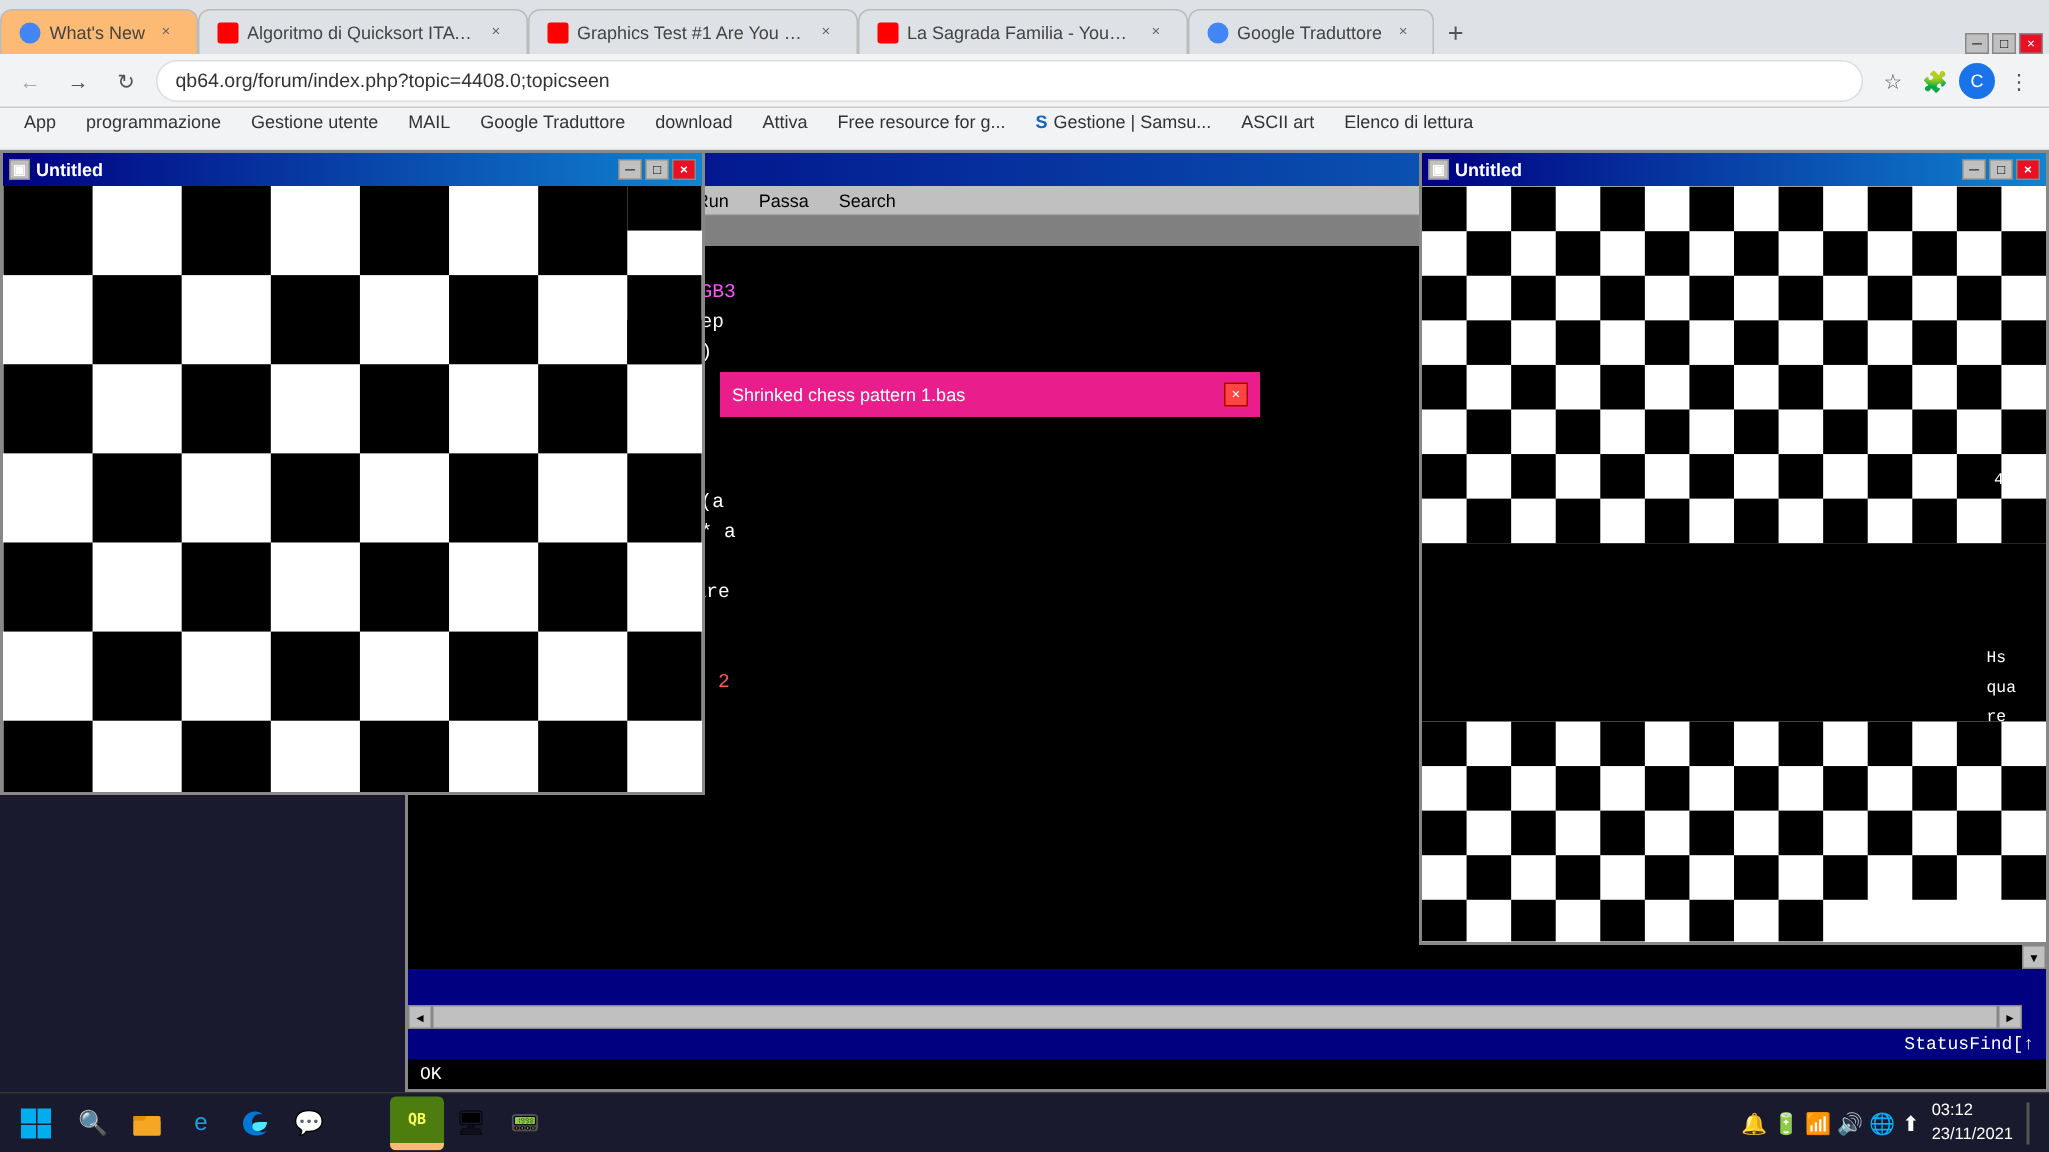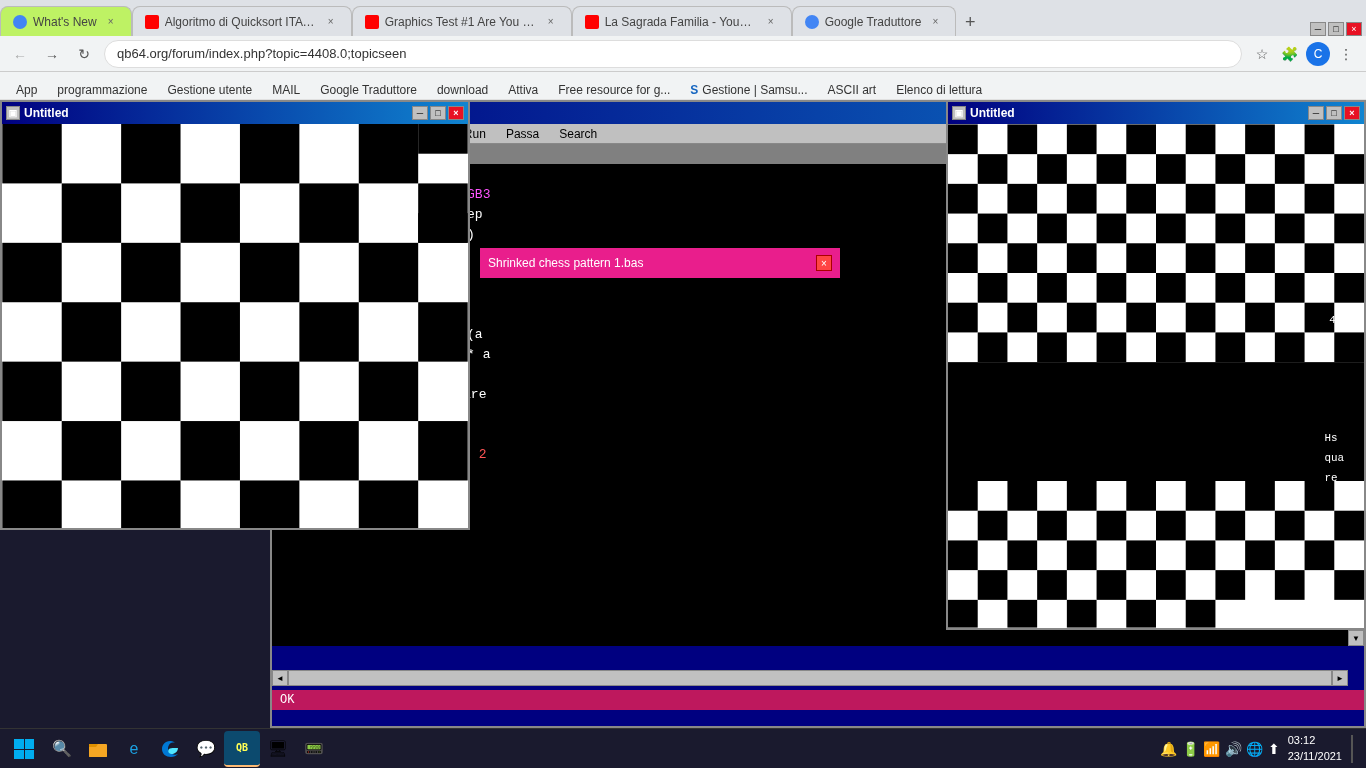--- a/index.html
+++ b/index.html
@@ -39,21 +39,21 @@
       border-radius: 8px 8px 0 0;
       min-width: 120px;
       max-width: 220px;
       border: 1px solid #bbb;
       border-bottom: none;
       gap: 6px;
       position: relative;
     }
 
     .tab.active {
-      background: #bef264;
+      background: #fdba74;
       z-index: 2;
     }
 
     .tab-favicon {
       width: 14px;
       height: 14px;
       flex-shrink: 0;
       border-radius: 2px;
     }
 
@@ -139,21 +139,21 @@
       align-items: center;
       justify-content: center;
       border-radius: 50%;
       font-size: 14px;
       color: #555;
       cursor: pointer;
     }
 
     .bookmarks-bar {
       display: flex;
-      align-items: flex-end;
+      align-items: flex-start;
       height: 28px;
       background: #f1f3f4;
       padding: 0 8px;
       border-bottom: 1px solid #e0e0e0;
       gap: 4px;
       font-size: 12px;
     }
 
     .bookmark-item {
       display: flex;
@@ -821,21 +821,21 @@
       <div style="flex:1;background:#c0c0c0;"></div>
       <div class="scrollbar-btn">▼</div>
     </div>
 
     <div style="position:absolute;bottom:20px;left:0;right:0;height:20px;background:#000080;color:white;font-family:'Courier New',monospace;font-size:12px;display:flex;align-items:center;padding:0 8px;">
       <span style="flex:1;text-align:right;">Status</span>
       <span>Find[</span>
       <span style="margin-left:auto;">↑</span>
     </div>
 
-    <div style="position:absolute;bottom:16px;left:0;right:0;height:20px;background:#be185d;color:white;font-family:'Courier New',monospace;font-size:12px;display:flex;align-items:center;padding:0 8px;text-align:center;">
+    <div style="position:absolute;bottom:0;left:0;right:0;height:20px;background:#000000;color:white;font-family:'Courier New',monospace;font-size:12px;display:flex;align-items:center;padding:0 8px;text-align:center;">
       <span>OK</span>
     </div>
   </div>
 
   <div class="notification-bar">
     <span class="notif-text">Shrinked chess pattern 1.bas</span>
     <div class="notif-close">
       <span>×</span>
     </div>
   </div>
@@ -876,21 +876,21 @@
 
   <div class="taskbar-icon">
     <svg width="22" height="22" viewBox="0 0 22 22">
       <path d="M11 3 C6 3 3 7 3 11 C3 16 7 19 12 19 C15 19 17 18 19 16 C17 17 15 17 13 16 C9 14 8 10 10 7 C11 5 13 4 16 5 C14 3 12 3 11 3Z" fill="#0078d4"></path>
       <path d="M19 10 C19 13 17 15 14 16 C13 16 11 16 10 15 C9 14 9 12 10 11 C11 10 13 10 15 10 Z" fill="#50e6ff"></path>
     </svg>
   </div>
 
   <div class="taskbar-icon" style="font-size:16px;">💬</div>
 
-  <div class="taskbar-icon" style="font-size:16px; background:#0c4a6e; border-bottom:2px solid #fdba74;">
+  <div class="taskbar-icon" style="font-size:16px; background:#4d7c0f; border-bottom:5px solid #fdba74;margin-left:36px;">
     <span style="font-size:10px;font-family:monospace;color:#ff5;font-weight:bold;">QB</span>
   </div>
 
   <div class="taskbar-icon" style="font-size:16px;">🖥</div>
   <div class="taskbar-icon" style="font-size:16px;">📟</div>
 
   <div class="taskbar-spacer"></div>
 
   <div class="systray">
     <span class="systray-icon">🔔</span>

